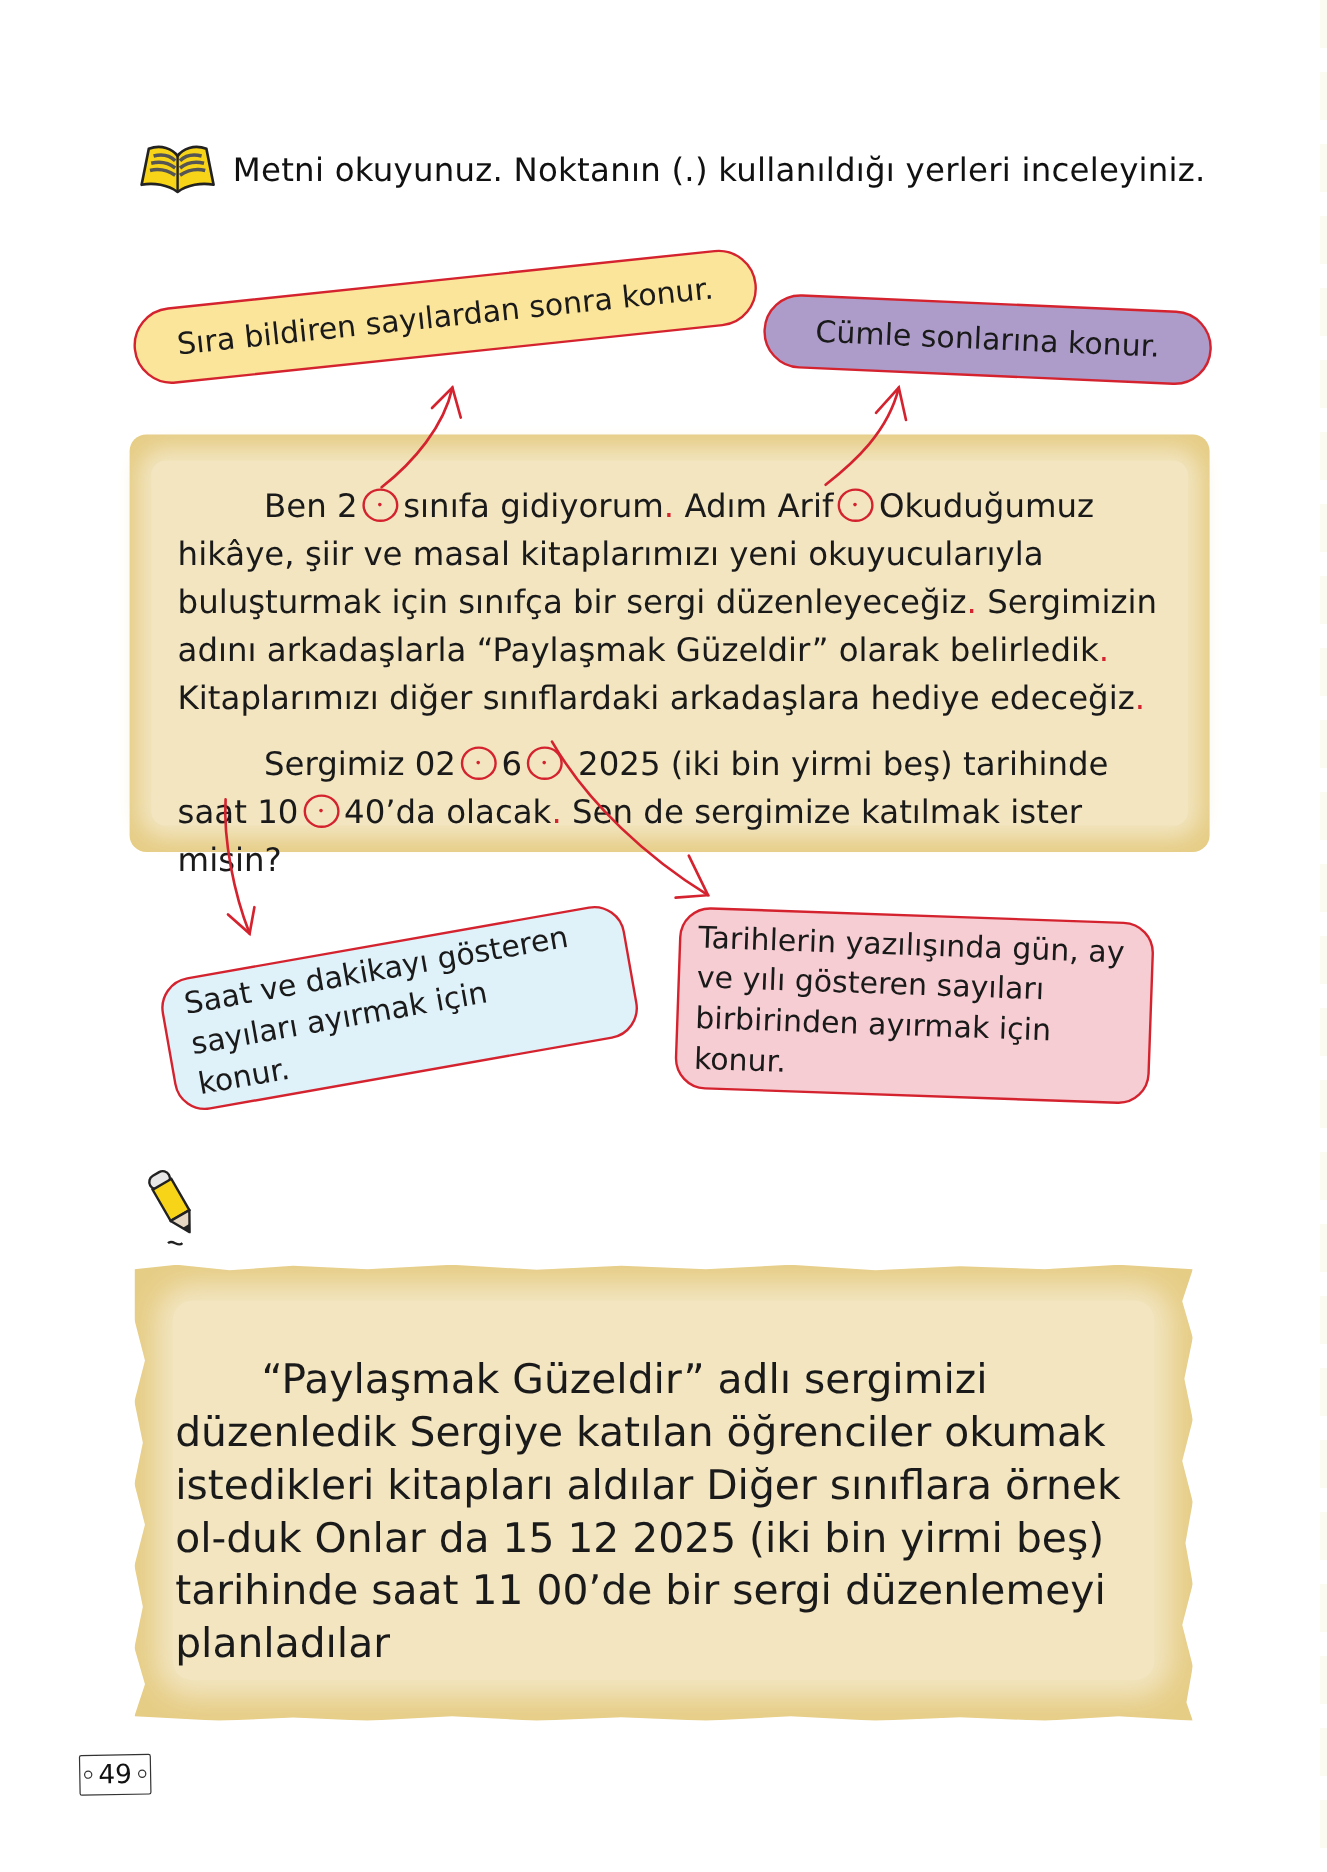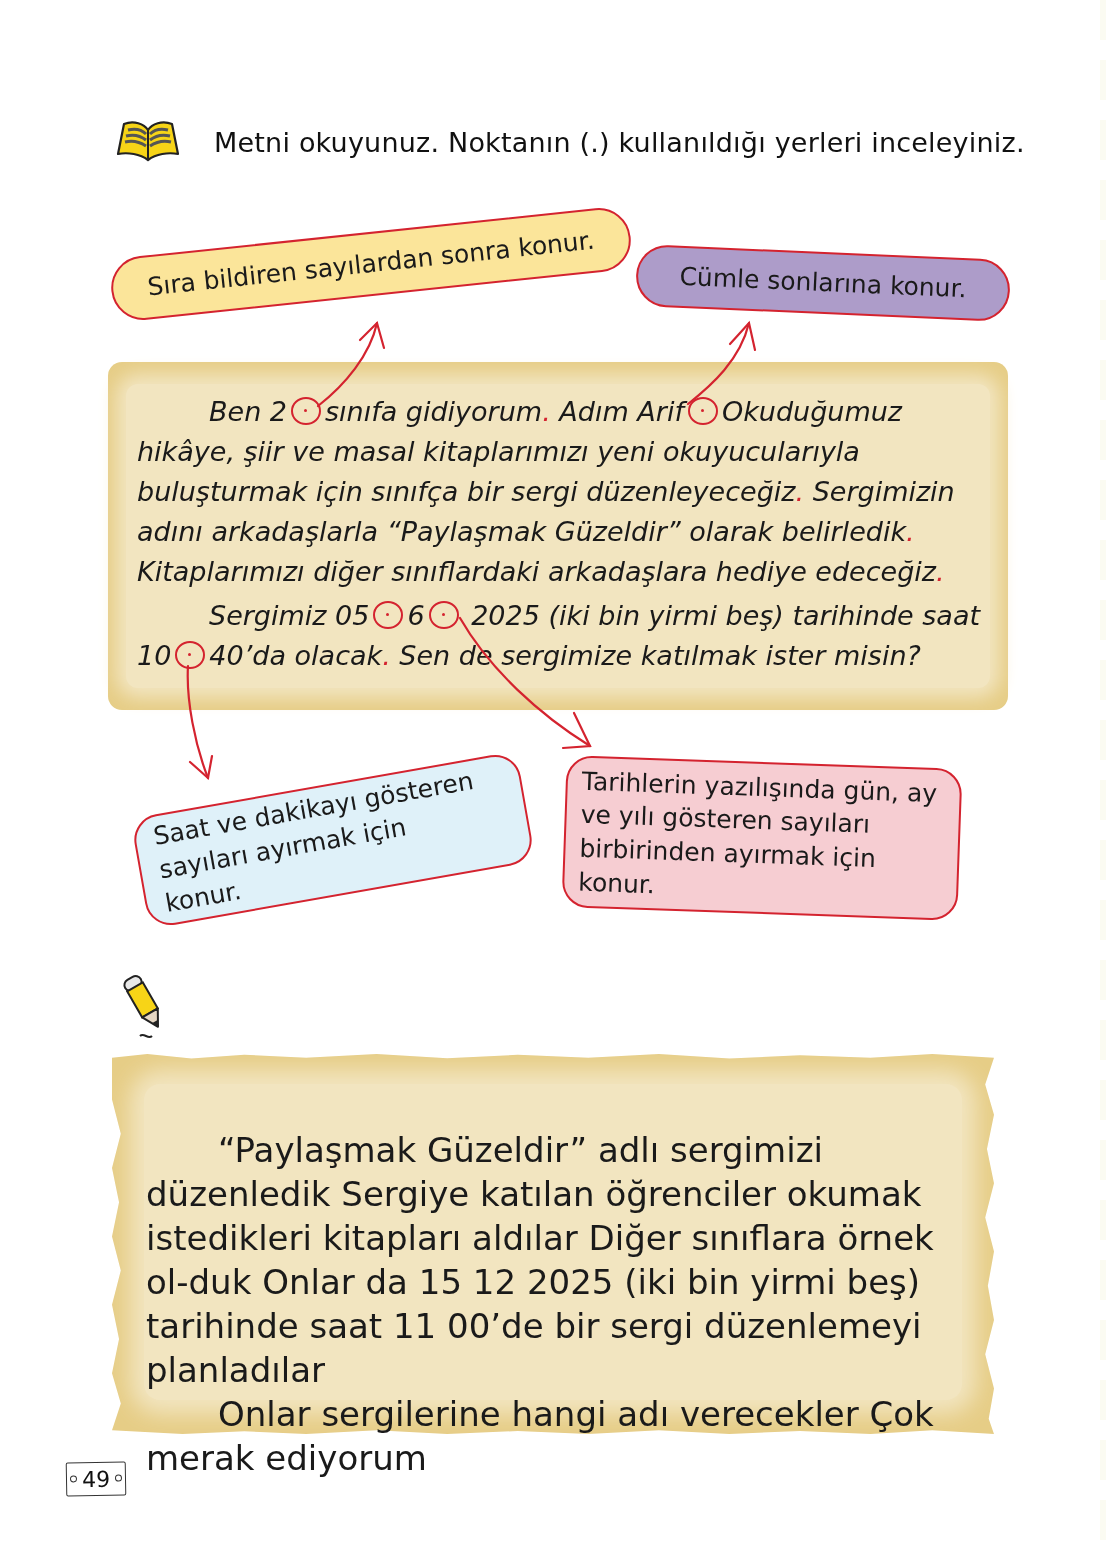--- a/index.html
+++ b/index.html
@@ -10,21 +10,20 @@
     color: #1a1a1a;
   }
   .right-edge {
     position: absolute; right: 0; top: 0; width: 6px; height: 1560px;
     background: repeating-linear-gradient(to bottom, #fbfbf2 0 40px, #ffffff 40px 60px);
   }
   .instruction {
     position: absolute; display: flex; align-items: center;
     font-size: 27px; font-weight: normal; color: #111;
     letter-spacing: 0.2px;
-    gap: 20px;
   }
   .instruction .text { margin-left: 12px; }
   .bubble {
     position: absolute; border: 2.5px solid #d4232f;
     font-size: 25px; color: #1a1a1a; box-sizing: border-box;
     display: flex; align-items: center; justify-content: center;
     line-height: 1.35;
   }
   .bubble-yellow {
     left: 110px; top: 232px; width: 522px; height: 64px;
@@ -54,21 +53,21 @@
   }
   .main-box .inner {
     position: absolute; left: 18px; top: 22px; right: 18px; bottom: 22px;
     background: #f2e5c0; border-radius: 12px;
     box-shadow: 0 0 18px 10px #f2e5c0;
   }
   .passage {
     position: absolute; left: 133px; top: 388px; width: 860px;
     font-size: 27px; line-height: 40px; color: #1a1a1a;
   }
-  .passage p { margin: 4px; font-style: italic; }
+  .passage p { margin: 15px; }
   .indent { display: inline-block; width: 72px; }
   .red-dot { color: #d4232f; }
   .circle-mark {
     display: inline-block; width: 26px; height: 24px; border: 2px solid #d4232f;
     border-radius: 50%; vertical-align: -4px; position: relative; margin: 0 4px;
   }
   .circle-mark::after {
     content: ""; position: absolute; left: 11px; top: 10px; width: 3px; height: 3px;
     background: #d4232f; border-radius: 50%;
   }
@@ -121,21 +120,21 @@
 <div class="bubble bubble-purple">
   <span>Cümle sonlarına konur.</span>
 </div>
 
 <div class="main-box">
   <div class="inner"></div>
 </div>
 
 <div class="passage">
   <p><span class="indent"></span><span>Ben 2</span><span class="circle-mark"></span><span>sınıfa gidiyorum</span><span class="red-dot">.</span> <span>Adım Arif</span><span class="circle-mark"></span><span>Okuduğumuz hikâye, şiir ve masal kitaplarımızı yeni okuyucularıyla buluşturmak için sınıfça bir sergi düzenleyeceğiz</span><span class="red-dot">.</span> <span>Sergimizin adını arkadaşlarla “Paylaşmak Güzeldir” olarak belirledik</span><span class="red-dot">.</span> <span>Kitaplarımızı diğer sınıflardaki arkadaşlara hediye edeceğiz</span><span class="red-dot">.</span></p>
-  <p><span class="indent"></span><span>Sergimiz 05</span><span class="circle-mark"></span><span>6</span><span class="circle-mark"></span> <span>2025 (iki bin yirmi beş) tarihinde saat 10</span><span class="circle-mark"></span><span>40’da olacak</span><span class="red-dot">.</span> <span>Sen de sergimize katılmak ister misin?</span></p>
+  <p><span class="indent"></span><span>Sergimiz 02</span><span class="circle-mark"></span><span>6</span><span class="circle-mark"></span> <span>2025 (iki bin yirmi beş) tarihinde saat 10</span><span class="circle-mark"></span><span>40’da olacak</span><span class="red-dot">.</span> <span>Sen de sergimize katılmak ister misin?</span></p>
 </div>
 
 <div class="bubble bubble-blue">
   <span style="width:330px; display:block;">Saat ve dakikayı gösteren sayıları ayırmak için konur.</span>
 </div>
 <div class="bubble bubble-pink">
   <span style="width:370px; display:block;">Tarihlerin yazılışında gün, ay ve yılı gösteren sayıları birbirinden ayırmak için konur.</span>
 </div>
 
 <svg class="arrows" width="1106" height="1560" viewBox="0 0 1106 1560">
@@ -163,20 +162,19 @@
       <path d="M22 66 C26 62 30 70 34 66" fill="none" stroke="#222" stroke-width="2"></path>
     </svg>
   </span>
 </div>
 
 <div class="exercise-box">
   <div class="inner"></div>
 </div>
 <div class="exercise-text">
   <p><span class="indent"></span><span>“Paylaşmak Güzeldir” adlı sergimizi düzenledik Sergiye katılan öğrenciler okumak istedikleri kitapları aldılar Diğer sınıflara örnek ol-duk Onlar da 15 12 2025 (iki bin yirmi beş) tarihinde saat 11 00’de bir sergi düzenlemeyi planladılar</span></p>
-  <p><span class="indent"></span><span>Onlar sergilerine hangi adı verecekler Çok merak ediyorum</span></p>
 </div>
 
 <div class="page-number">
   <span class="hole" style="left:3px;"></span>
   <span>49</span>
   <span class="hole" style="right:3px;"></span>
 </div>
 
 </body></html>

